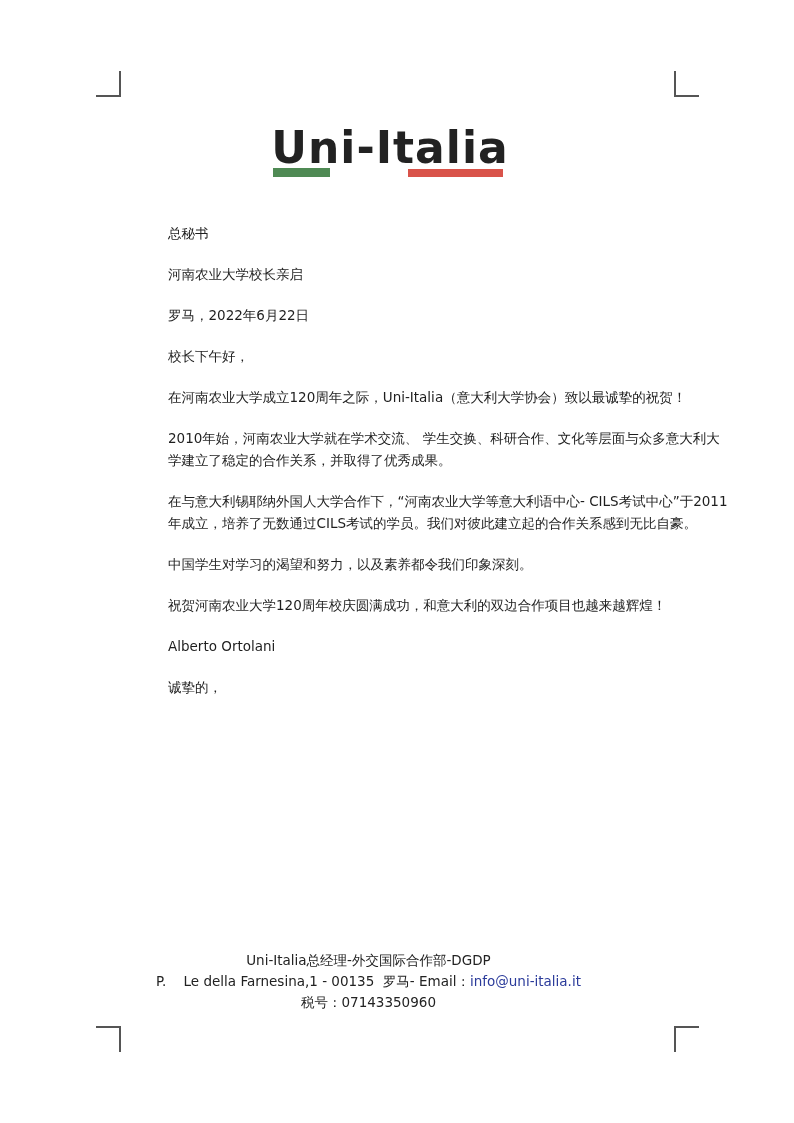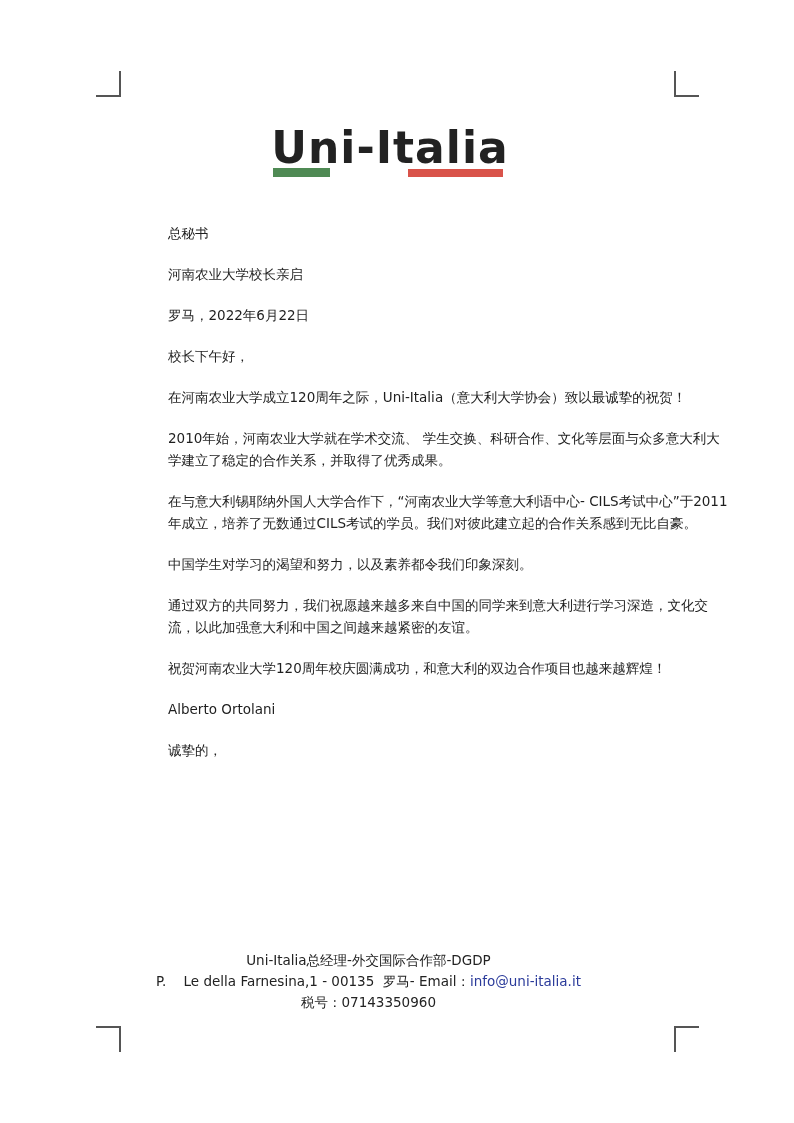--- a/index.html
+++ b/index.html
@@ -37,21 +37,20 @@
 
 <div class="body">
   <p class="p">总秘书</p>
   <p class="p">河南农业大学校长亲启</p>
   <p class="p">罗马，2022年6月22日</p>
   <p class="p">校长下午好，</p>
   <p class="p">在河南农业大学成立120周年之际，Uni-Italia（意大利大学协会）致以最诚挚的祝贺！</p>
   <p class="p">2010年始，河南农业大学就在学术交流、 学生交换、科研合作、文化等层面与众多意大利大学建立了稳定的合作关系，并取得了优秀成果。</p>
   <p class="p">在与意大利锡耶纳外国人大学合作下，“河南农业大学等意大利语中心- CILS考试中心”于2011年成立，培养了无数通过CILS考试的学员。我们对彼此建立起的合作关系感到无比自豪。</p>
   <p class="p">中国学生对学习的渴望和努力，以及素养都令我们印象深刻。</p>
-  <p class="p">通过双方的共同努力，我们祝愿越来越多来自中国的同学来到意大利进行学习深造，文化交流，以此加强意大利和中国之间越来越紧密的友谊。</p>
   <p class="p">祝贺河南农业大学120周年校庆圆满成功，和意大利的双边合作项目也越来越辉煌！</p>
   <p class="p">Alberto Ortolani</p>
   <p class="p">诚挚的，</p>
 </div>
 
 <div class="footer">
   <div>Uni-Italia总经理-外交国际合作部-DGDP</div>
   <div>
     <span style="white-space:pre;">P.    Le della Farnesina,1 - 00135  罗马- Email：</span><a>info@uni-italia.it</a>
   </div>

